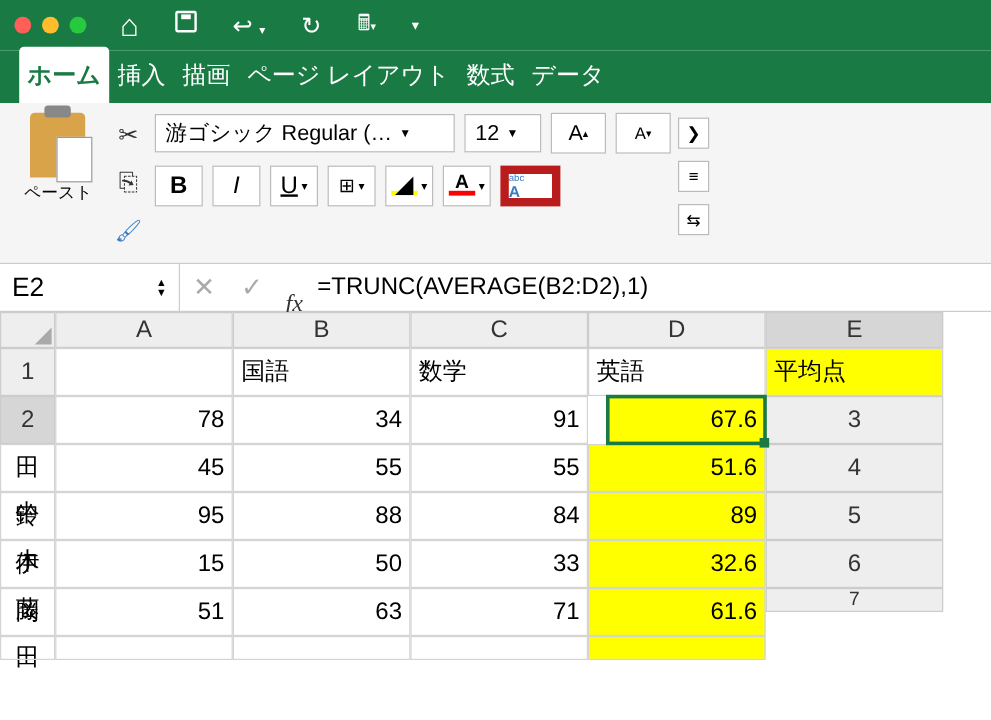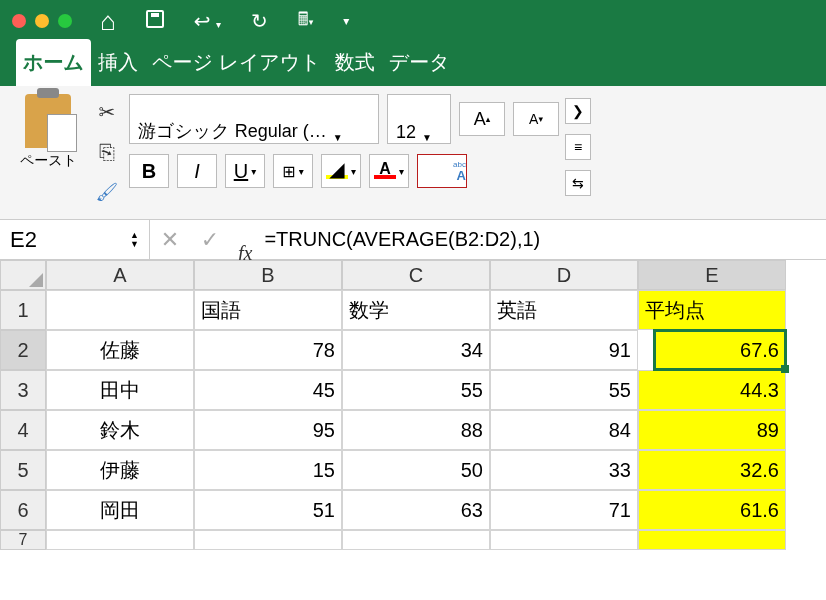--- a/index.html
+++ b/index.html
@@ -25,28 +25,28 @@
 .rgroup { display: flex; flex-direction: column; align-items: center; gap: 4px; padding: 0 8px; }
 .pastebtn { display: flex; flex-direction: column; align-items: center; gap: 4px; cursor: pointer; }
 .clipboard-icon { width: 46px; height: 54px; background: #d9a34a; border-radius: 4px 4px 0 0; position: relative; }
 .clipboard-icon::before { content: ""; position: absolute; top: -6px; left: 12px; width: 22px; height: 10px; background: #888; border-radius: 3px; }
 .clipboard-icon::after { content: ""; position: absolute; bottom: -4px; right: -6px; width: 28px; height: 36px; background: #fff; border: 1px solid #999; }
 .paste-label { font-size: 14px; }
 .mini-col { display: flex; flex-direction: column; gap: 12px; padding-top: 4px; }
 .mini-btn { width: 32px; height: 28px; display: flex; align-items: center; justify-content: center; font-size: 20px; cursor: pointer; color: #333; }
 .font-box { display: flex; flex-direction: column; gap: 10px; }
 .font-row { display: flex; gap: 8px; align-items: center; }
-.font-select { height: 50px; border: 1px solid #bbb; background: #fff; padding: 0 8px; font-size: 18px; display: flex; align-items: flex-end; gap: 6px; cursor: pointer; }
+.font-select { height: 32px; border: 1px solid #bbb; background: #fff; padding: 0 8px; font-size: 18px; display: flex; align-items: center; gap: 6px; cursor: pointer; }
 .font-select.name { width: 250px; }
 .font-select.size { width: 64px; }
 .caret { font-size: 10px; }
 .btn { width: 40px; height: 34px; border: 1px solid #bbb; background: #fff; display: flex; align-items: center; justify-content: center; font-size: 20px; cursor: pointer; }
 .btn.small { width: 46px; }
 .font-inc { font-size: 18px; }
-.ruby-btn { font-size: 13px; background: #fff; border: 1px solid #b91c1c; width: 50px; height: 34px; display: flex; flex-direction: column; align-items: flex-end; justify-content: center; line-height: 1; cursor: pointer; }
+.ruby-btn { font-size: 13px; background: #fff; border: 7px solid #b91c1c; width: 50px; height: 34px; display: flex; flex-direction: column; align-items: flex-start; justify-content: center; line-height: 1; cursor: pointer; }
 .ruby-rt { font-size: 8px; color: #3a7cc4; }
 .right-col { display: flex; flex-direction: column; gap: 10px; padding-top: 4px; }
 .exp-btn { width: 26px; height: 26px; border: 1px solid #bbb; background: #fff; display: flex; align-items: center; justify-content: center; cursor: pointer; font-size: 14px; }
 
 
 .formulabar { height: 40px; display: flex; align-items: center; border-bottom: 1px solid #ccc; }
 .namebox { width: 150px; height: 40px; border-right: 1px solid #ccc; display: flex; align-items: center; padding: 0 10px; font-size: 22px; justify-content: space-between; }
 .spin { display: flex; flex-direction: column; font-size: 9px; line-height: 1; }
 .fb-btn { width: 40px; text-align: center; font-size: 22px; color: #aaa; cursor: pointer; }
 .fx { font-style: italic; font-family: Georgia, serif; font-size: 20px; color: #333; padding: 0 8px; margin-top: 27px; }
@@ -94,20 +94,21 @@
     <span class="qat-icon">↩&nbsp;<span style="font-size:10px;">▾</span></span>
     <span class="qat-icon">↻</span>
     <span class="qat-icon" style="font-size:18px;">🖩<span style="font-size:9px;">▾</span></span>
     <span class="qat-icon" style="font-size:12px;">▾</span>
   </div>
 </div>
 
 <div class="tabs">
   <div class="tab active">ホーム</div>
   <div class="tab">挿入</div>
+  <div class="tab">描画</div>
   <div class="tab">ページ レイアウト</div>
   <div class="tab">数式</div>
   <div class="tab">データ</div>
 </div>
 
 <div class="ribbon">
   <div class="rgroup">
     <div class="pastebtn">
       <div class="clipboard-icon"></div>
       <span class="paste-label">ペースト</span>
@@ -198,32 +199,31 @@
   <div class="colh sel">E</div>
 
   <div class="rowh">1</div>
   <div class="cell"></div>
   <div class="cell l">国語</div>
   <div class="cell l">数学</div>
   <div class="cell l">英語</div>
   <div class="cell l hl">平均点</div>
 
   <div class="rowh sel">2</div>
-  <div class="cell c">佐藤</div>
   <div class="cell r">78</div>
   <div class="cell r">34</div>
   <div class="cell r">91</div>
   <div class="cell r hl active">67.6</div>
 
   <div class="rowh">3</div>
   <div class="cell c">田中</div>
   <div class="cell r">45</div>
   <div class="cell r">55</div>
   <div class="cell r">55</div>
-  <div class="cell r hl">44.3</div>
+  <div class="cell r hl">51.6</div>
 
   <div class="rowh">4</div>
   <div class="cell c">鈴木</div>
   <div class="cell r">95</div>
   <div class="cell r">88</div>
   <div class="cell r">84</div>
   <div class="cell r hl">89</div>
 
   <div class="rowh">5</div>
   <div class="cell c">伊藤</div>

